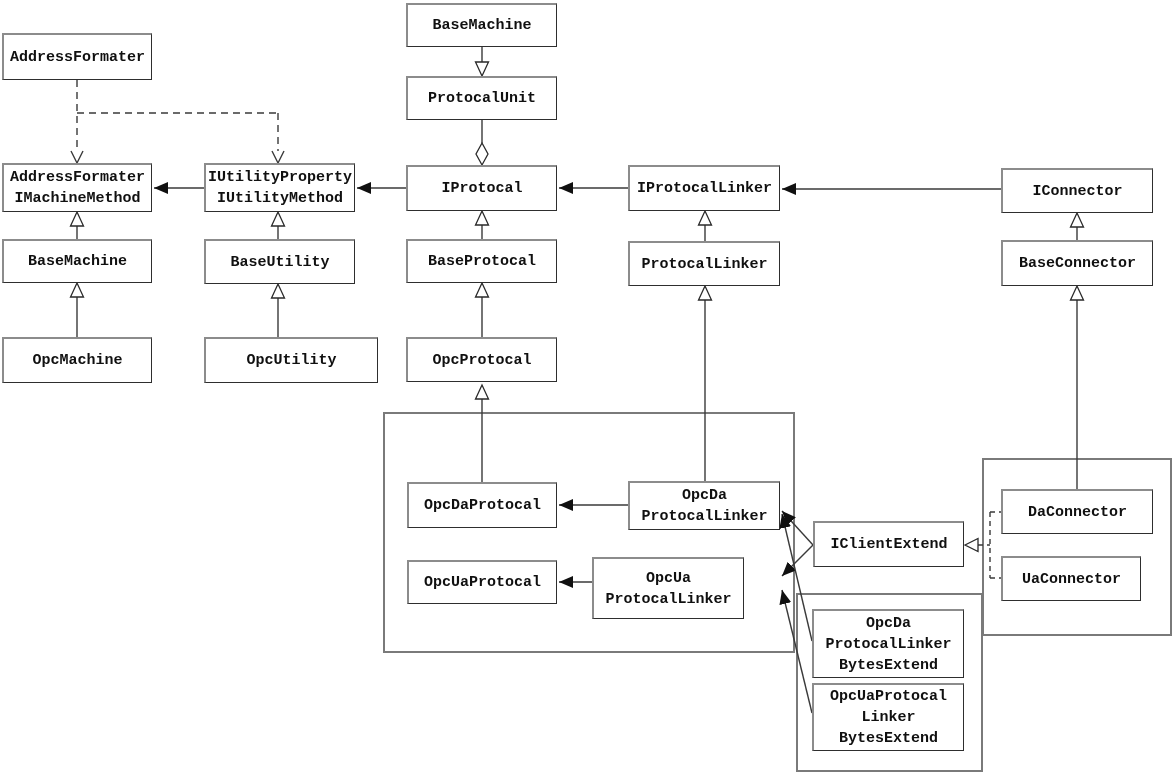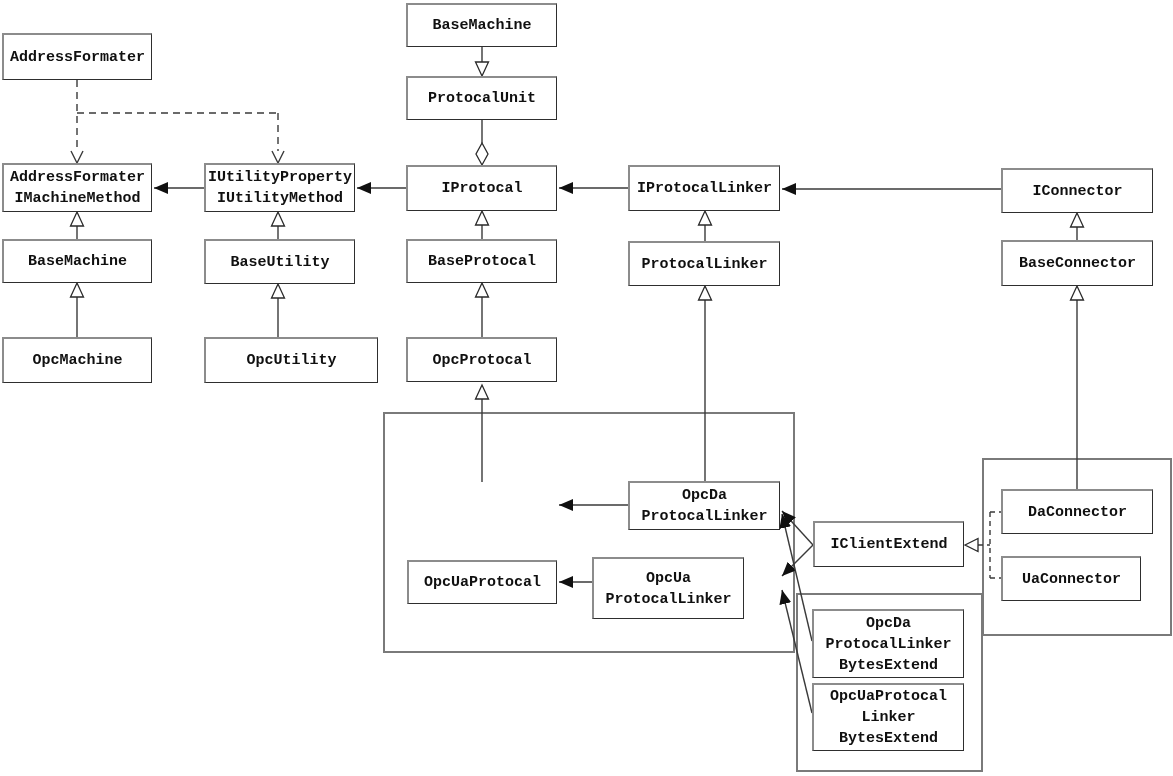--- a/index.html
+++ b/index.html
@@ -155,20 +155,23 @@
       <span class="lbl">ProtocalLinker</span>
     </div>
 
   <div class="node" style="left:1001px;top:168px;width:152px;height:45px">
       <span class="lbl">IConnector</span>
     </div>
   <div class="node" style="left:1001px;top:240px;width:152px;height:46px">
       <span class="lbl">BaseConnector</span>
     </div>
 
+  <div class="node" style="left:407px;top:482px;width:150px;height:46px">
+      <span class="lbl">OpcDaProtocal</span>
+    </div>
   <div class="node" style="left:407px;top:560px;width:150px;height:44px">
       <span class="lbl">OpcUaProtocal</span>
     </div>
   <div class="node" style="left:628px;top:481px;width:152px;height:49px">
       <span class="lbl">OpcDa
 ProtocalLinker</span>
     </div>
   <div class="node" style="left:592px;top:557px;width:152px;height:62px">
       <span class="lbl">OpcUa
 ProtocalLinker</span>

